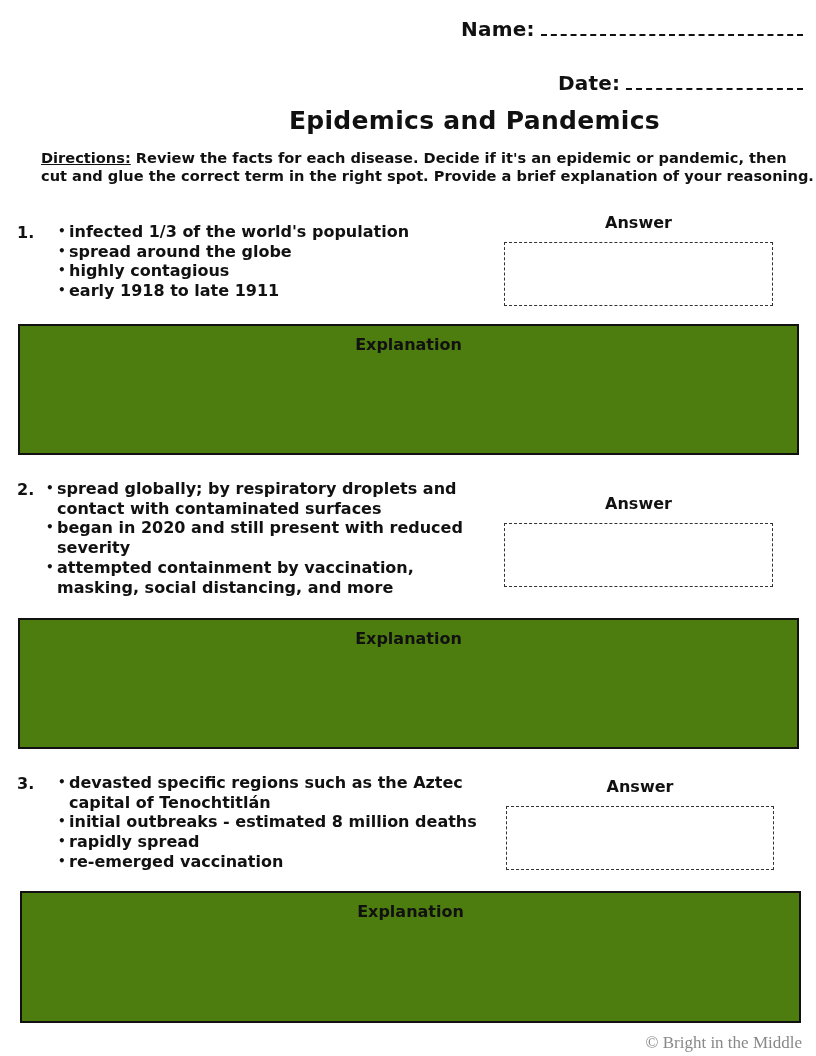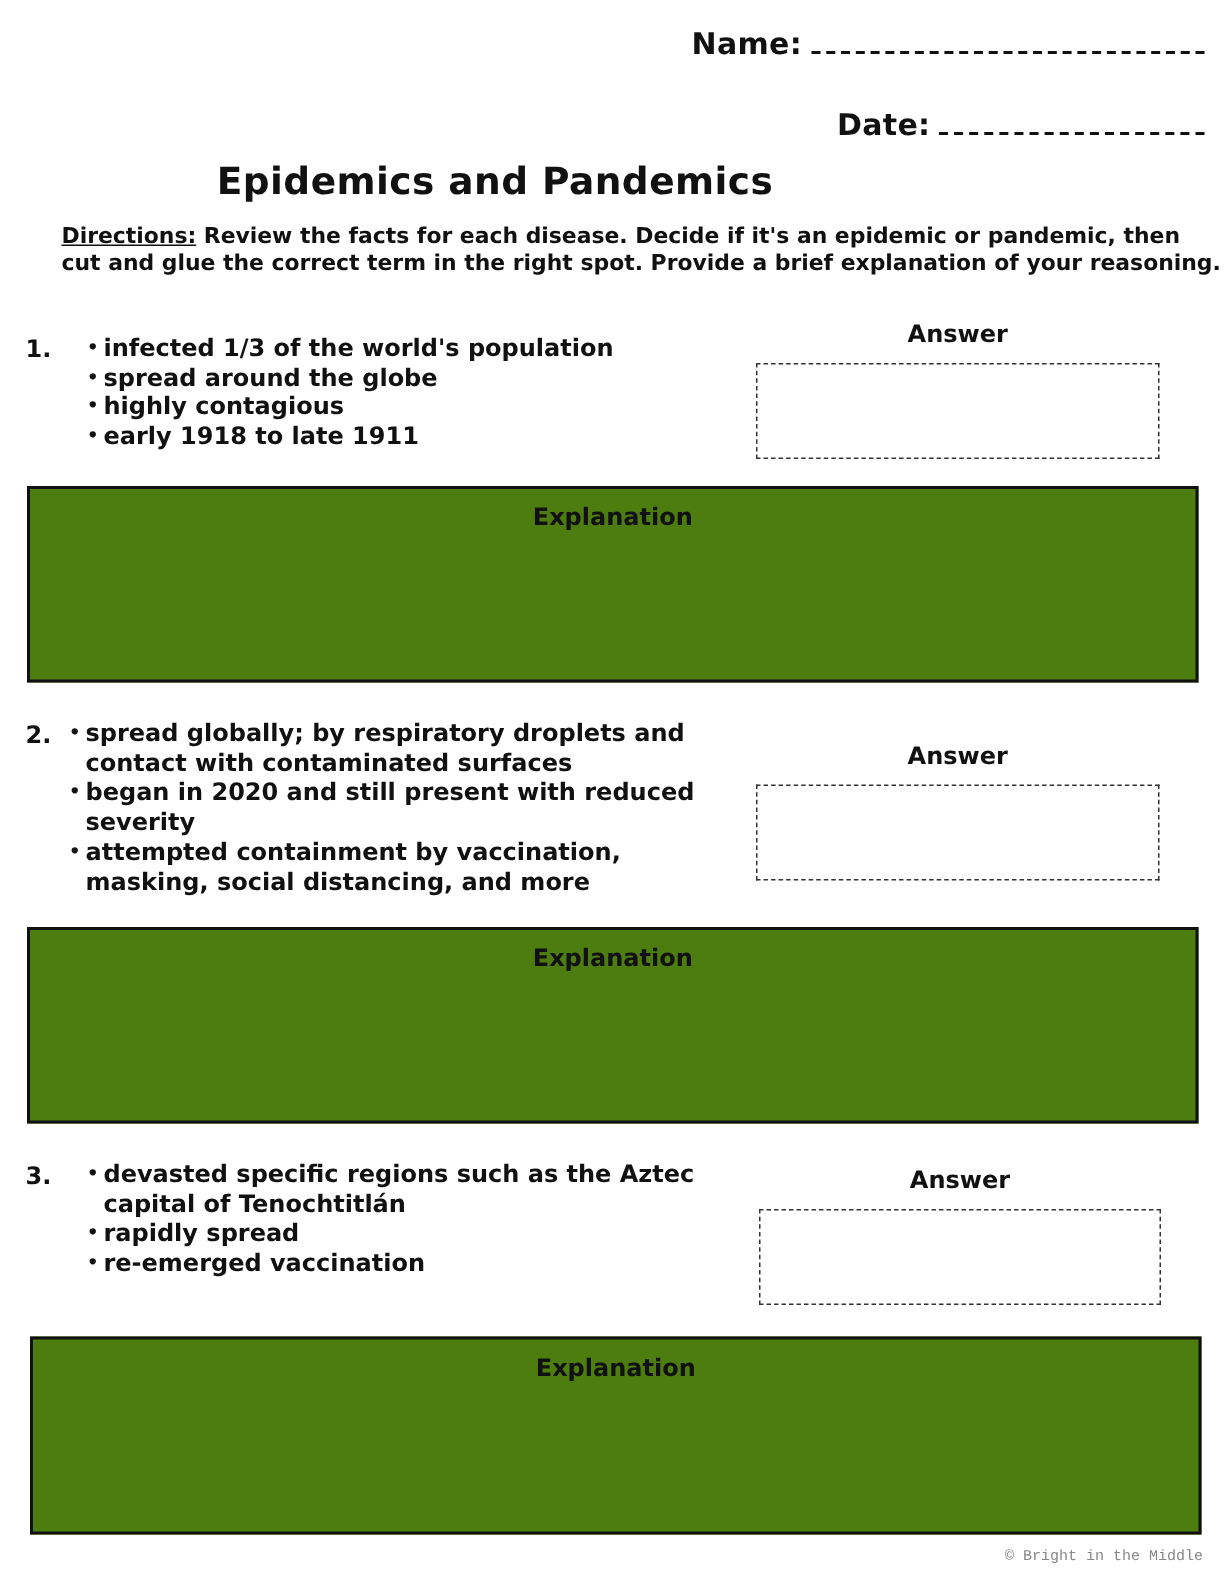--- a/index.html
+++ b/index.html
@@ -5,33 +5,33 @@
   html, body { margin: 0; padding: 0; background: #ffffff; }
   body { width: 816px; height: 1056px; position: relative; overflow: hidden;
          font-family: "DejaVu Sans", sans-serif; color: #111; }
   .abs { position: absolute; }
   .hdr-field { font-weight: bold; font-size: 20px; letter-spacing: 0.2px; white-space: nowrap; }
   .blank { display: inline-block; border-bottom: 2px dashed #111; vertical-align: baseline; height: 6px; margin-left: 6px; }
   #name-field { left: 461px; top: 17px; }
   #name-field .blank { width: 262px; }
   #date-field { left: 558px; top: 71px; }
   #date-field .blank { width: 177px; }
-  #title { left: 0; width: 660px; top: 106px; text-align: center; font-size: 25px; font-weight: bold; letter-spacing: 0.3px; }
+  #title { left: 0; width: 660px; top: 106px; text-align: right; font-size: 25px; font-weight: bold; letter-spacing: 0.3px; }
   #directions { left: 25px; top: 149px; width: 775px; font-size: 14.6px; font-weight: bold; line-height: 18px; margin-left: 16px; }
   #directions .lbl { text-decoration: underline; }
   .qnum { font-weight: bold; font-size: 16px; }
   .bullets { font-weight: bold; font-size: 16px; line-height: 19.7px; margin: 0; padding: 0; list-style: none; }
   .bullets li { position: relative; padding-left: 11px; }
   .bullets li::before { content: "•"; position: absolute; left: 0; top: 0; font-size: 12px; }
   .ans-label { font-weight: bold; font-size: 16px; text-align: center; }
   .ans-box { border: 1.2px dashed #333; box-sizing: border-box; background: #fff; }
   .expl-box { border: 2px solid #111; box-sizing: border-box; background: #4d7c0f; }
   .expl-label { font-weight: bold; font-size: 16px; text-align: center; position: absolute; left: 0; right: 0; top: 9px; }
   .expl-area { position: absolute; left: 10px; right: 10px; top: 34px; bottom: 8px; border: none; resize: none; background: transparent; outline: none; font-family: "DejaVu Sans", sans-serif; font-size: 14px; }
-  #copyright { right: 14px; top: 1033px; font-family: Liberation Mono, monospace; font-size: 10px; color: #888; }
+  #copyright { right: 14px; top: 1033px; font-family: Liberation Serif, serif; font-size: 17px; color: #888; }
 </style>
 </head>
 <body>
 
 <div id="name-field" class="abs hdr-field">
   <span>Name:</span><span class="blank"></span>
 </div>
 <div id="date-field" class="abs hdr-field">
   <span>Date:</span><span class="blank"></span>
 </div>
@@ -65,20 +65,21 @@
 <div class="abs ans-label" style="left:504px; width:269px; top:494px;">Answer</div>
 <div class="abs ans-box" style="left:504px; top:523px; width:269px; height:64px;"></div>
 <div class="abs expl-box" style="left:18px; top:618px; width:781px; height:131px;">
   <div class="expl-label">Explanation</div>
   <textarea class="expl-area" style=""></textarea>
 </div>
 
 <div class="abs qnum" style="left:17px; top:774px;">3.</div>
 <ul class="abs bullets" style="left:58px; top:773px; width:420px;">
   <li>devasted specific regions such as the Aztec capital of Tenochtitlán</li>
+  <li>initial outbreaks - estimated 8 million deaths</li>
   <li>rapidly spread</li>
   <li>re-emerged vaccination</li>
 </ul>
 <div class="abs ans-label" style="left:506px; width:268px; top:777px;">Answer</div>
 <div class="abs ans-box" style="left:506px; top:806px; width:268px; height:64px;"></div>
 <div class="abs expl-box" style="left:20px; top:891px; width:781px; height:132px;">
   <div class="expl-label">Explanation</div>
   <textarea class="expl-area" style=""></textarea>
 </div>
 

